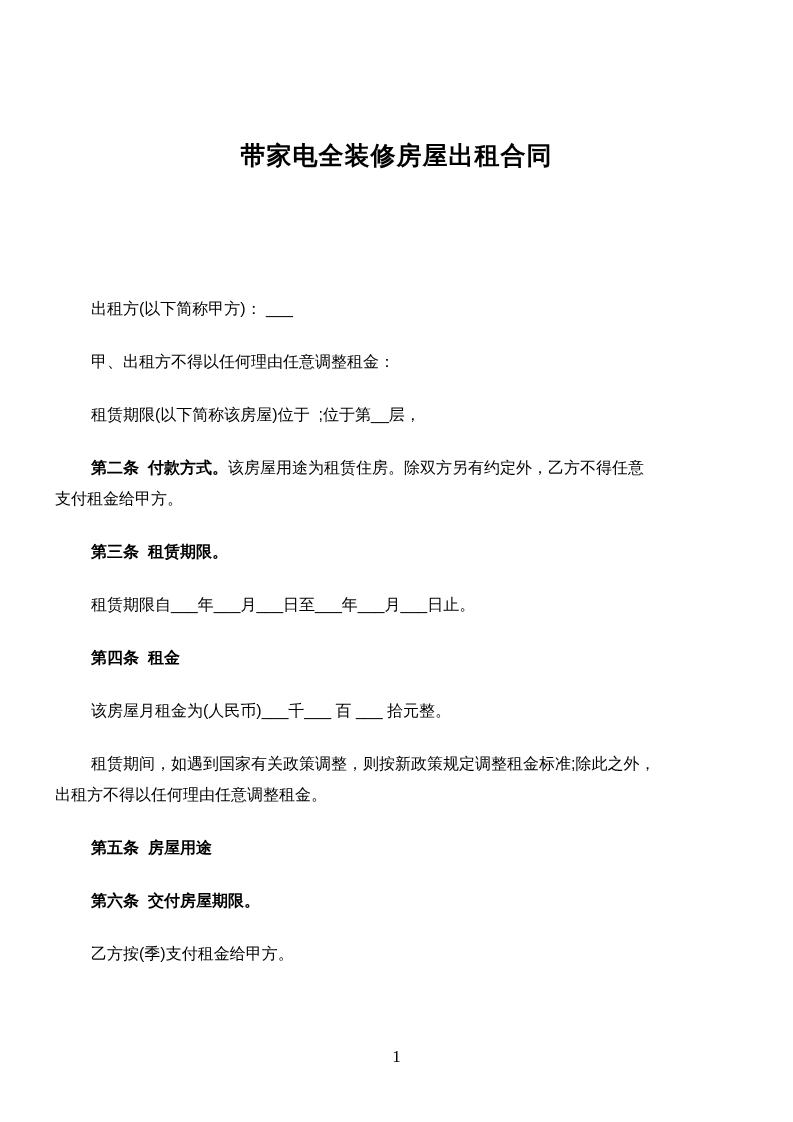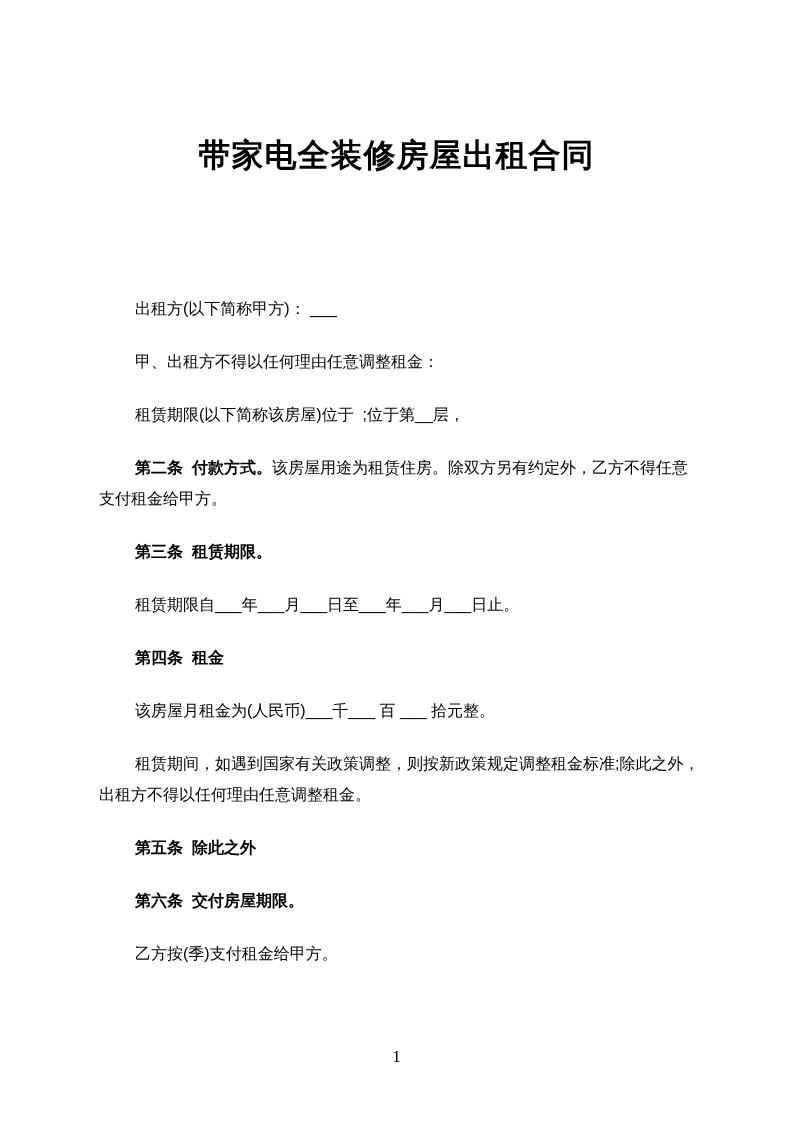--- a/index.html
+++ b/index.html
@@ -15,29 +15,29 @@
     margin: 0 auto;
     background: #ffffff;
     color: #000000;
     font-family: "Liberation Sans", "DejaVu Sans", sans-serif;
     overflow: hidden;
     box-sizing: border-box;
   }
   .doc-title {
     margin: 141px 0 0 0;
     text-align: center;
-    font-size: 32px;
+    font-size: 25px;
     line-height: 28px;
     font-weight: bold;
     letter-spacing: 1px;
     white-space: pre-wrap;
   }
   .doc-body {
     margin-top: 124px;
-    padding-left: 99px;
+    padding-left: 55px;
     padding-right: 92px;
   }
   .para {
     margin: 0 0 22px 0;
   }
   .line {
     font-size: 16px;
     line-height: 31px;
     white-space: pre-wrap;
     word-break: break-all;
@@ -89,21 +89,21 @@
         <div class="line indent"><span class="b">第四条  租金</span></div>
       </div>
       <div class="para">
         <div class="line indent"><span>该房屋月租金为(人民币)___千___ 百 ___ 拾元整。</span></div>
       </div>
       <div class="para">
         <div class="line indent"><span>租赁期间，如遇到国家有关政策调整，则按新政策规定调整租金标准;除此之外，</span></div>
         <div class="line"><span>出租方不得以任何理由任意调整租金。</span></div>
       </div>
       <div class="para">
-        <div class="line indent"><span class="b">第五条  除此之外</span></div>
+        <div class="line indent"><span class="b">第五条  房屋用途</span></div>
       </div>
       <div class="para">
         <div class="line indent"><span class="b">第六条  交付房屋期限。</span></div>
       </div>
       <div class="para">
         <div class="line indent"><span>乙方按(季)支付租金给甲方。</span></div>
       </div>
     </div>
 
   <div class="page-number">1</div>

